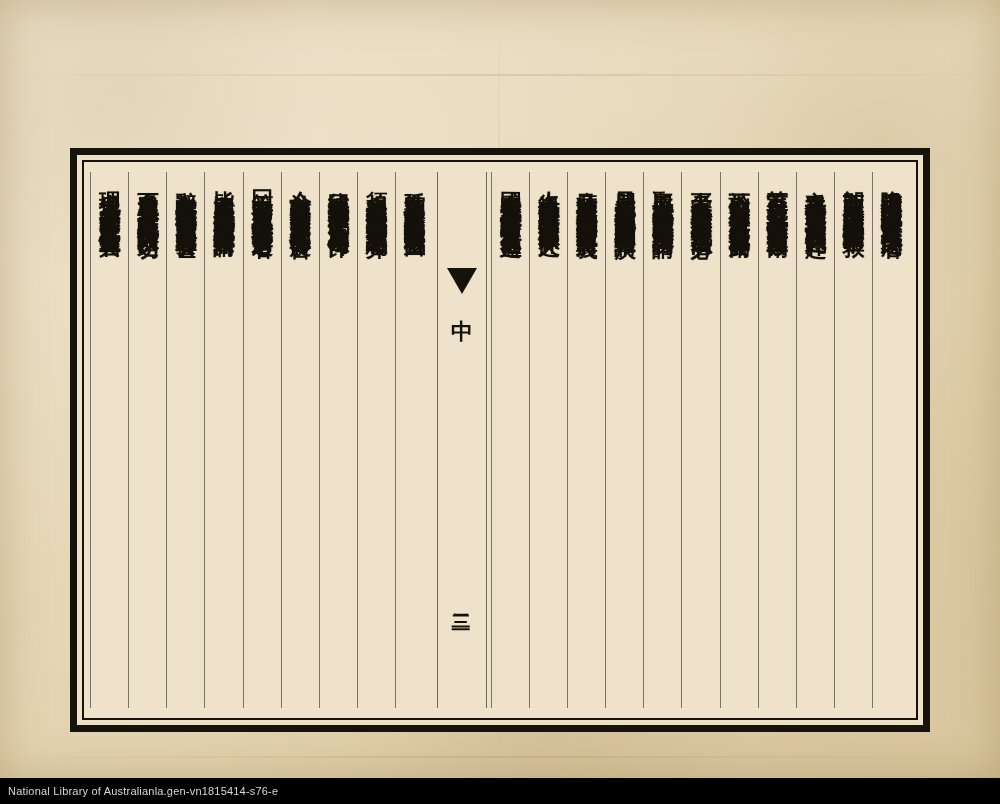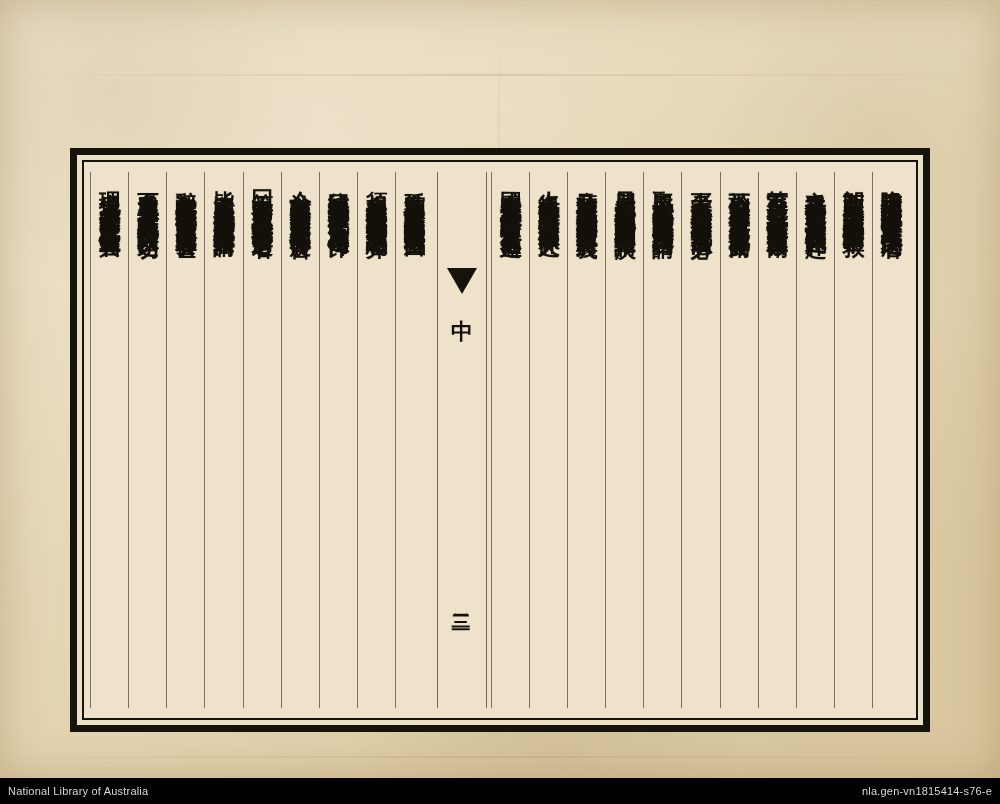--- a/index.html
+++ b/index.html
@@ -170,26 +170,25 @@
     left: 0;
     bottom: 0;
     width: 1000px;
     height: 26px;
     background: #000000;
     color: #d8d8d8;
     font-family: "Liberation Sans", sans-serif;
     font-size: 11px;
     display: flex;
     align-items: center;
-    justify-content: space-between;
     padding: 0 8px;
     box-sizing: border-box;
   }
   .credit-left { letter-spacing: 0.2px; }
-  .credit-right { letter-spacing: 0.2px; padding-left: 24px; }
+  .credit-right { letter-spacing: 0.2px; }
 </style>
 </head>
 <body>
 
 <div id="page">
 
   <div class="paper"></div>
   <div class="edge-shade"></div>
   <div class="crease-v" style="left:498px;"></div>
   <div class="crease-h" style="top:74px;"></div>

